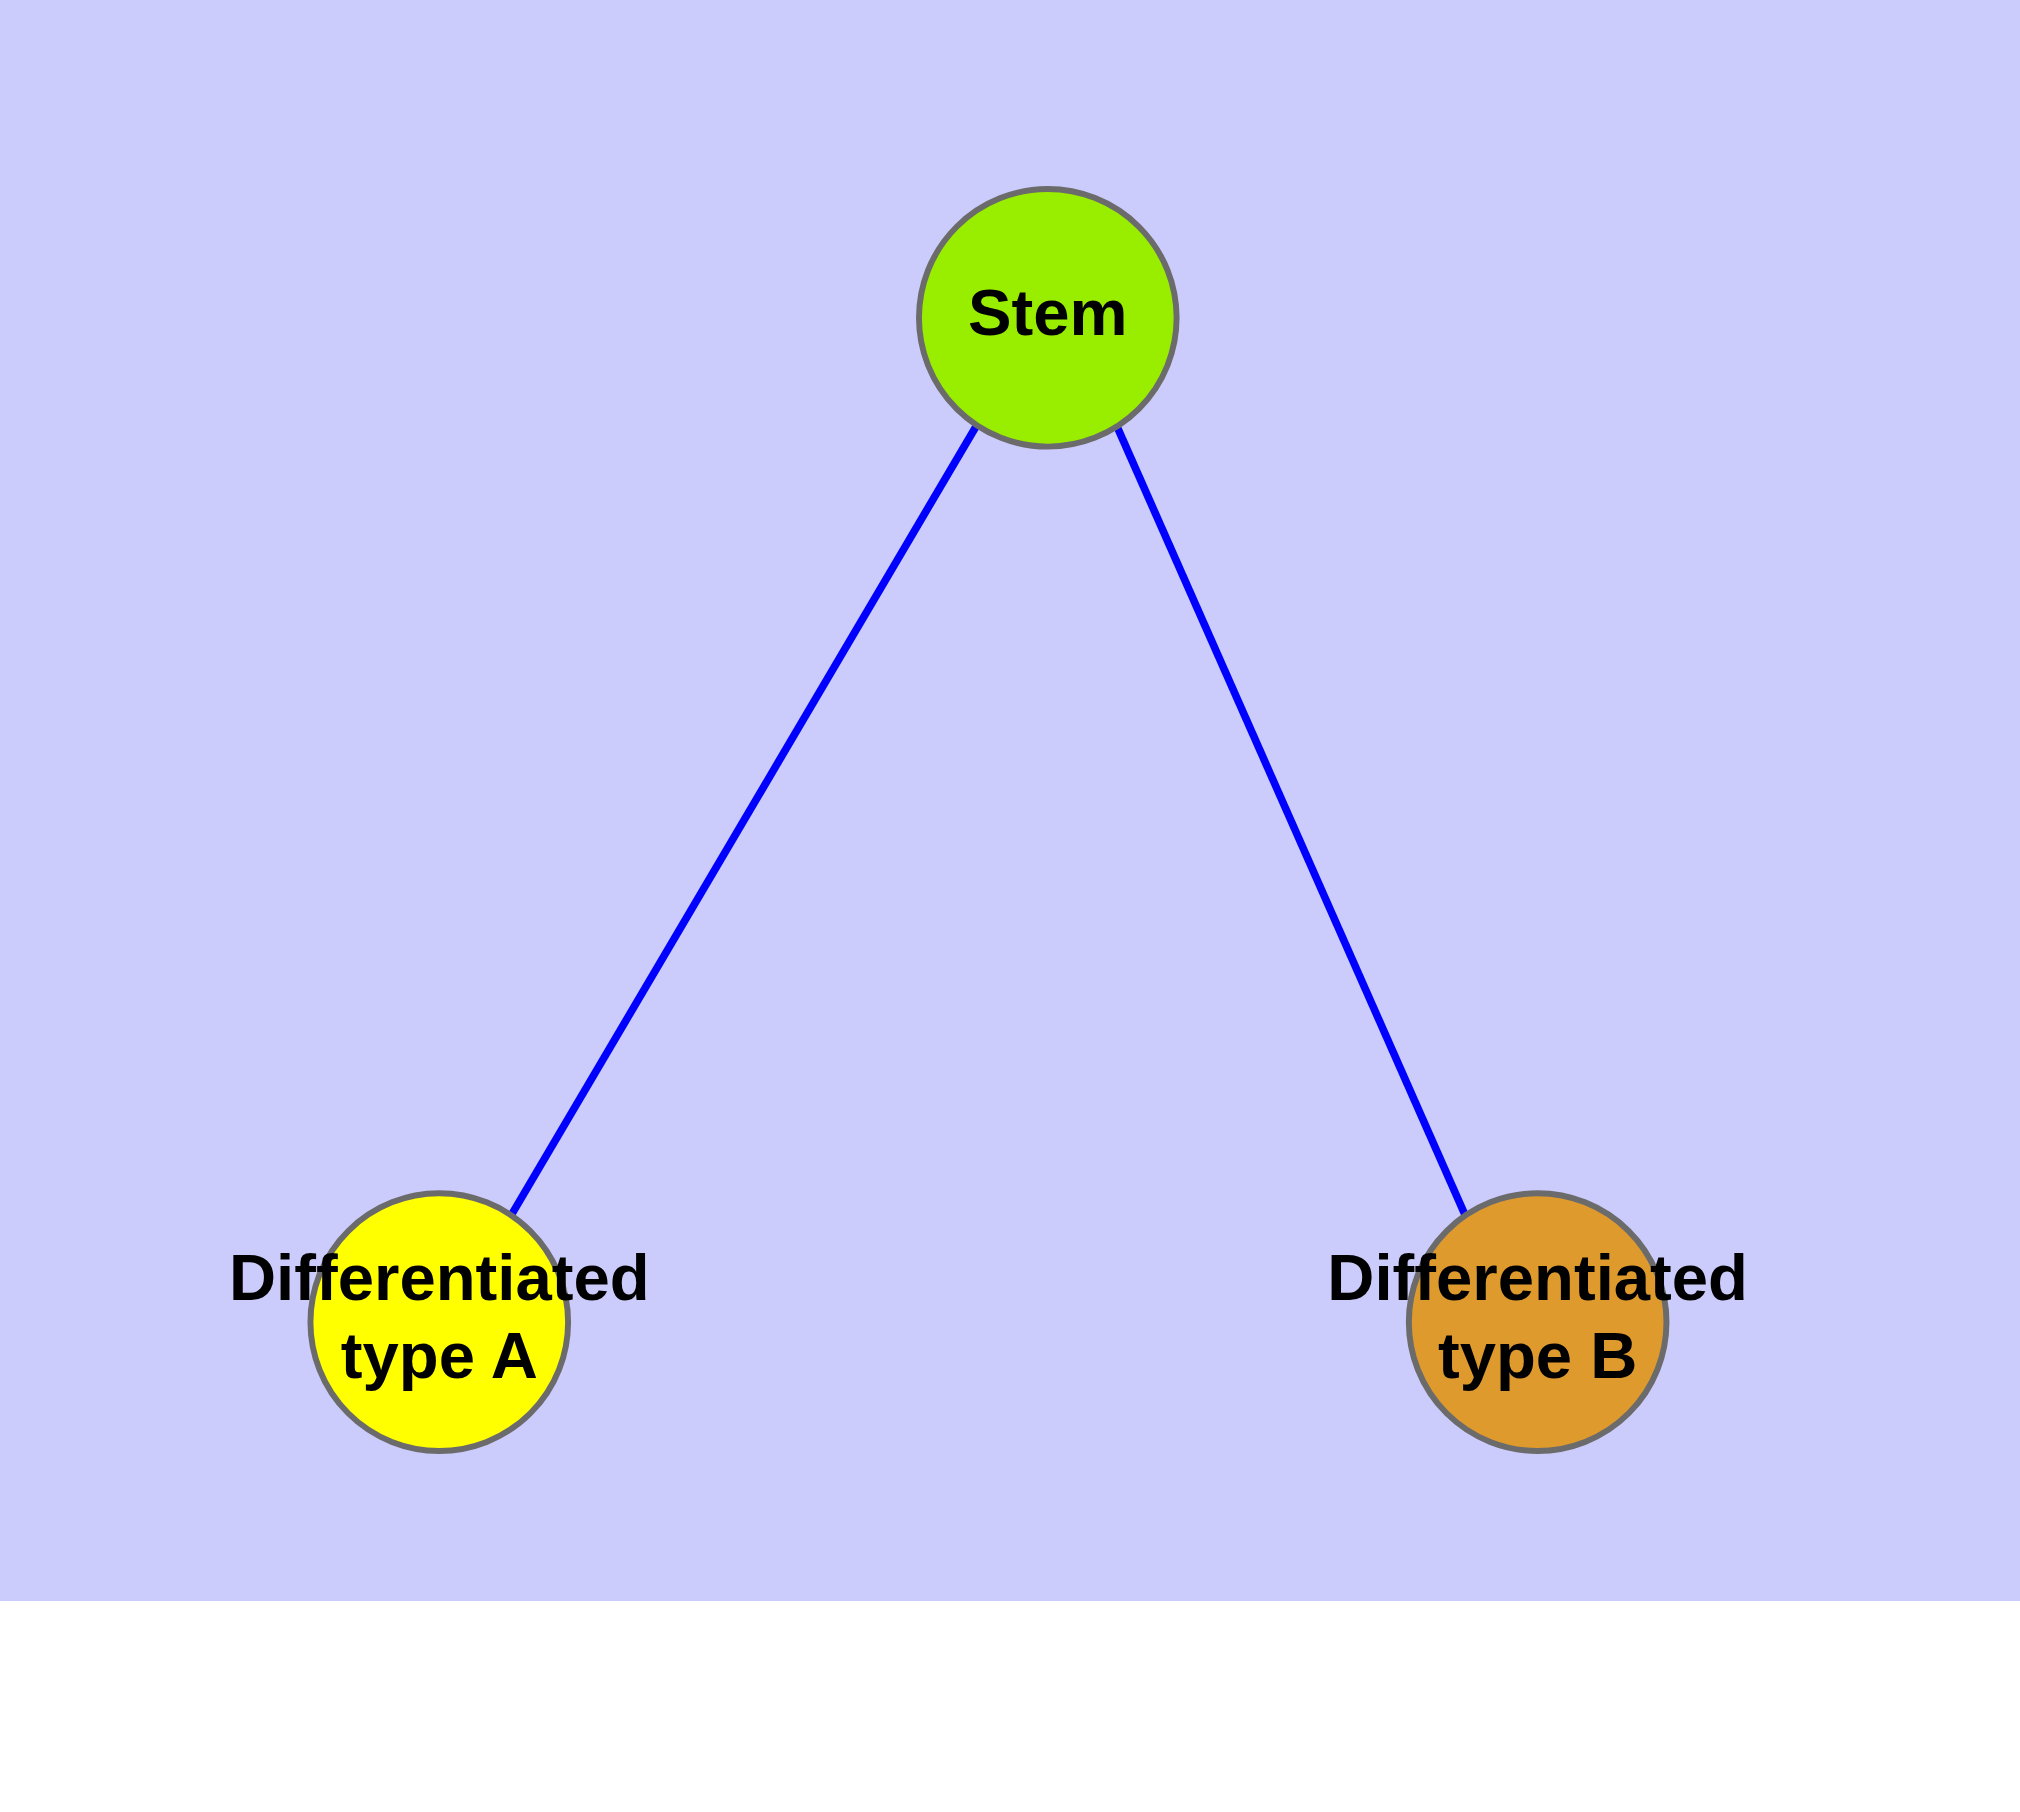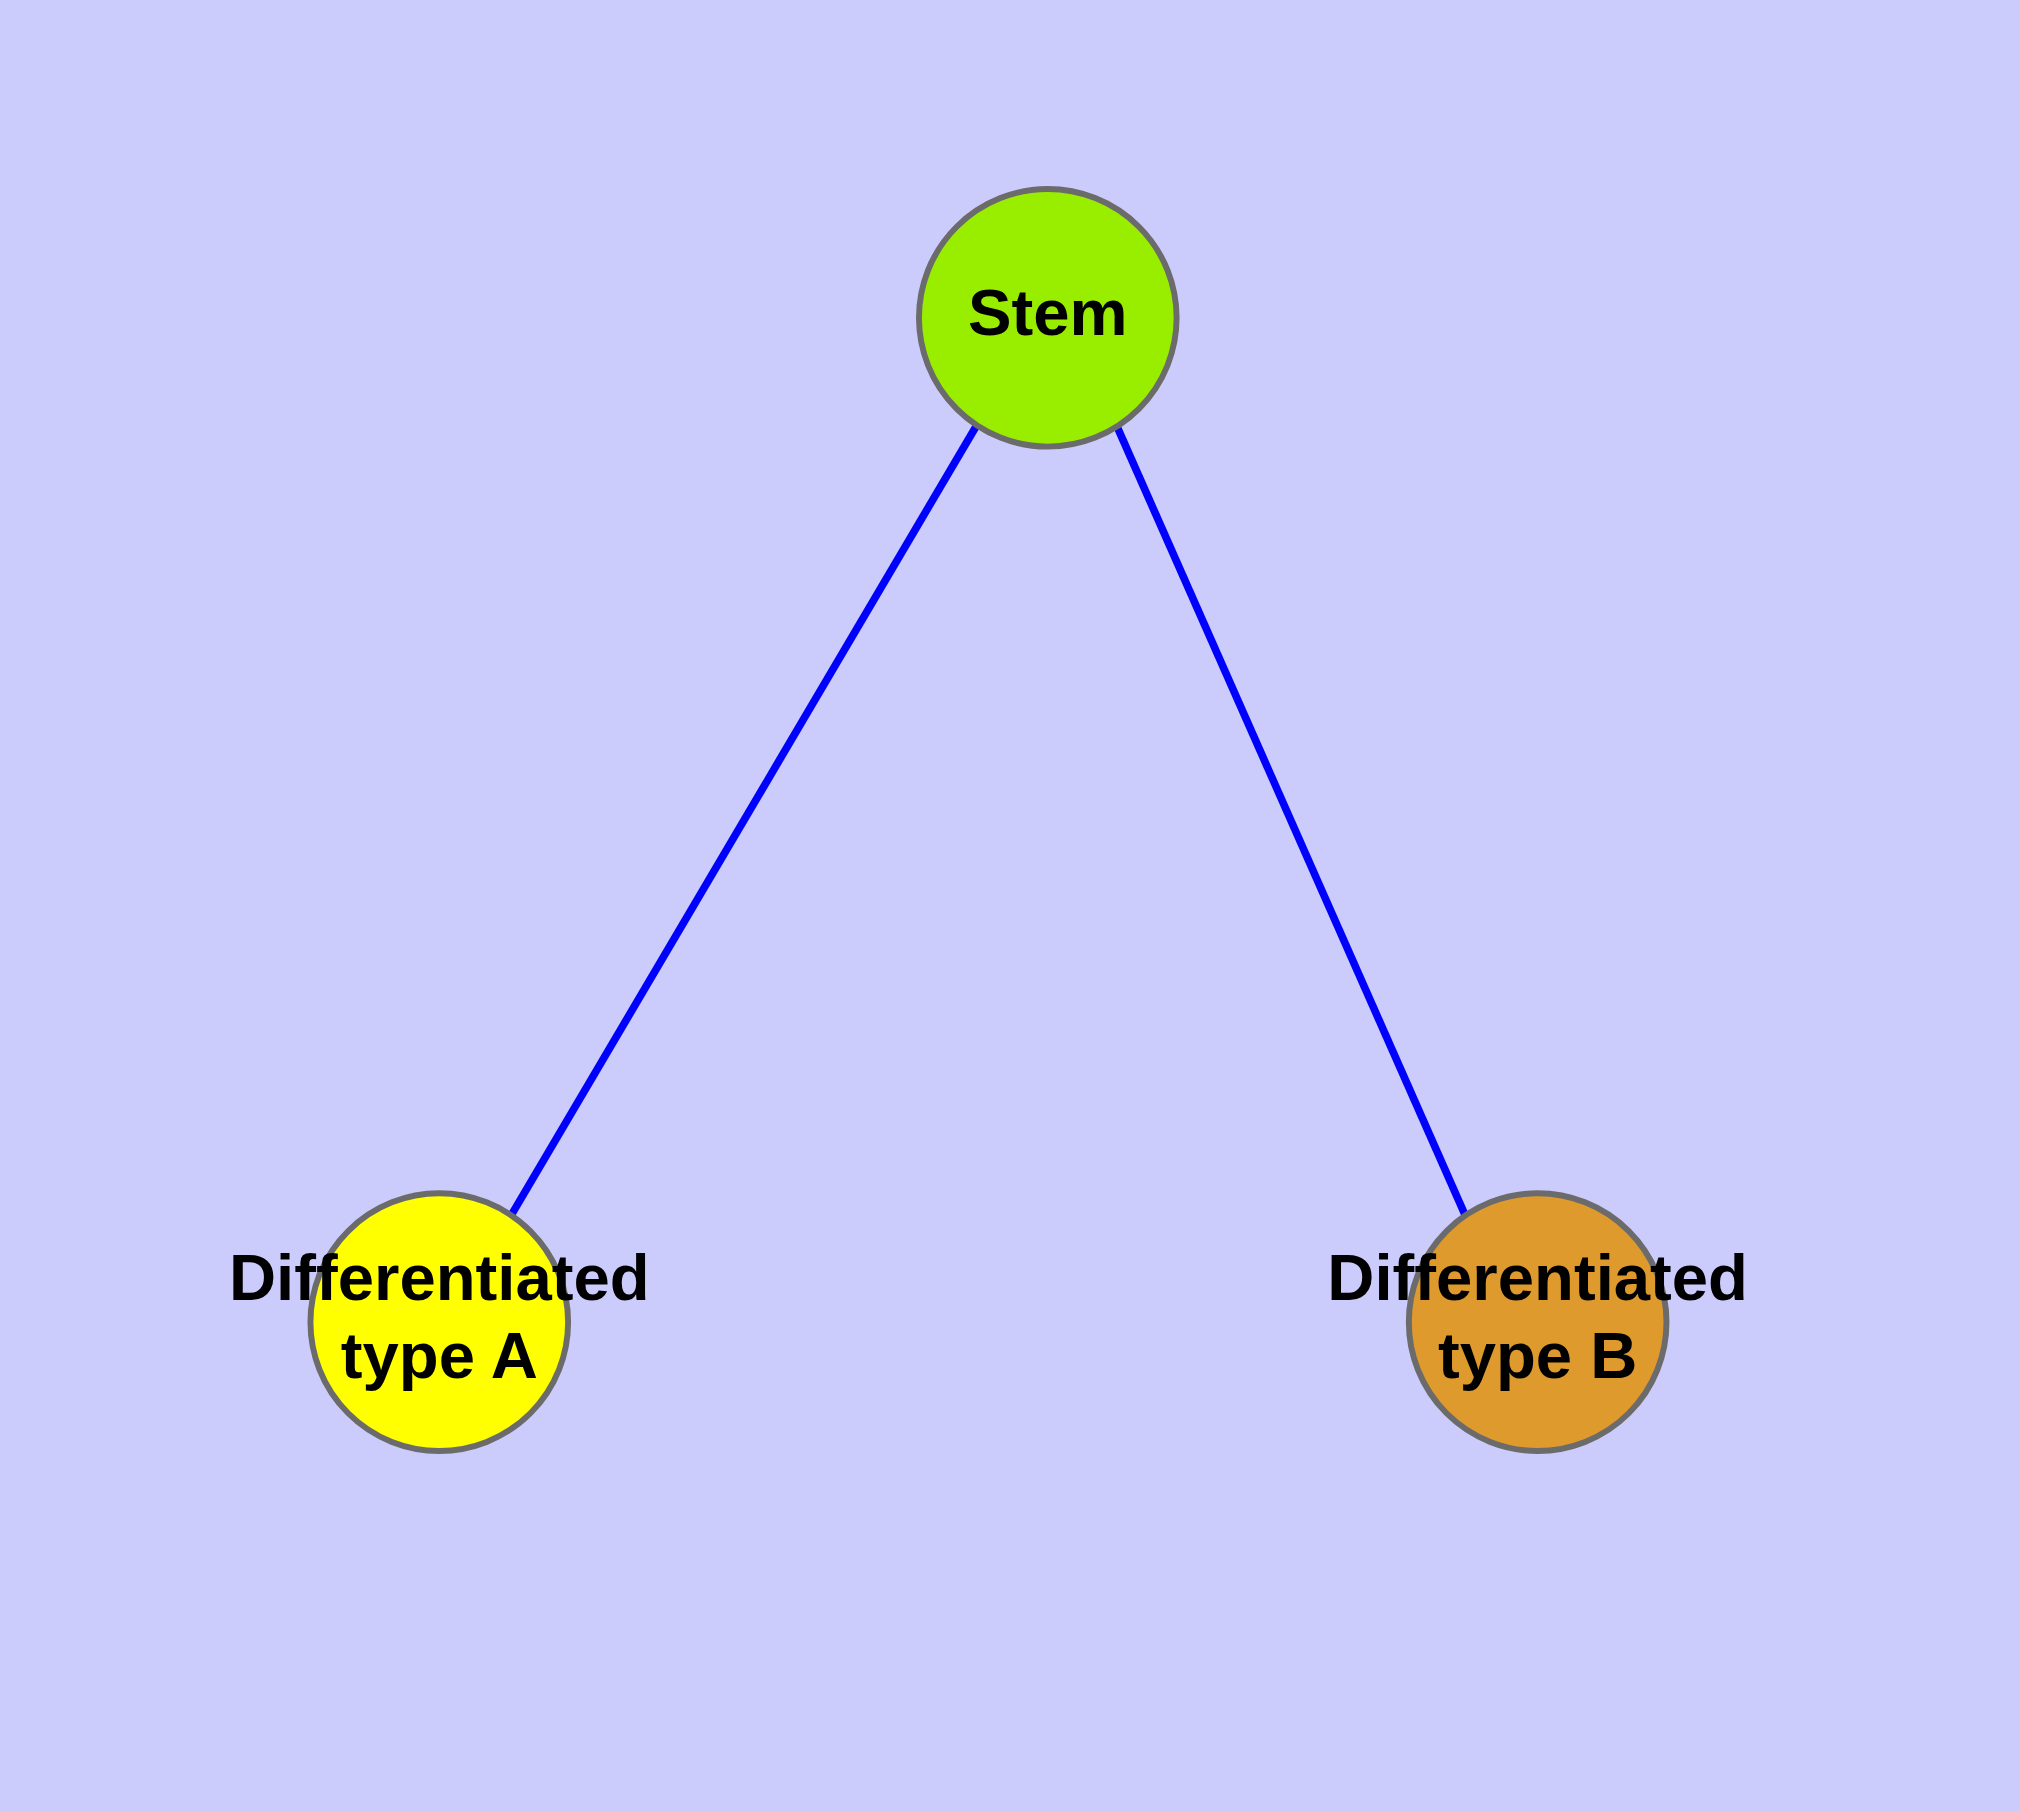--- a/index.html
+++ b/index.html
@@ -41,21 +41,21 @@
     fill: none;
   }
   .node-circle {
     stroke: #6b6b6b;
     stroke-width: 7;
   }
 </style>
 </head>
 <body>
 
-<div id="canvas" style="width: 2021px; height: 1812px; background: rgb(204, 204, 252);">
+<div id="canvas" style="width: 2021px; height: 1601px; background: rgb(204, 204, 252);">
   <svg id="graph-svg" viewBox="0 0 2384 2138" xmlns="http://www.w3.org/2000/svg">
 
     <rect id="bg-rect" x="0" y="0" width="2384" height="2138" fill="#ccccfc"></rect>
 
     <g id="edges-layer">
       <line class="edge-line" id="edge-0" x1="1152" y1="502" x2="604" y2="1432" stroke="#0000ff" stroke-width="9"></line>
       <line class="edge-line" id="edge-1" x1="1318" y1="504" x2="1729" y2="1435" stroke="#0000ff" stroke-width="9"></line>
     </g>
 
     <g id="nodes-layer">

